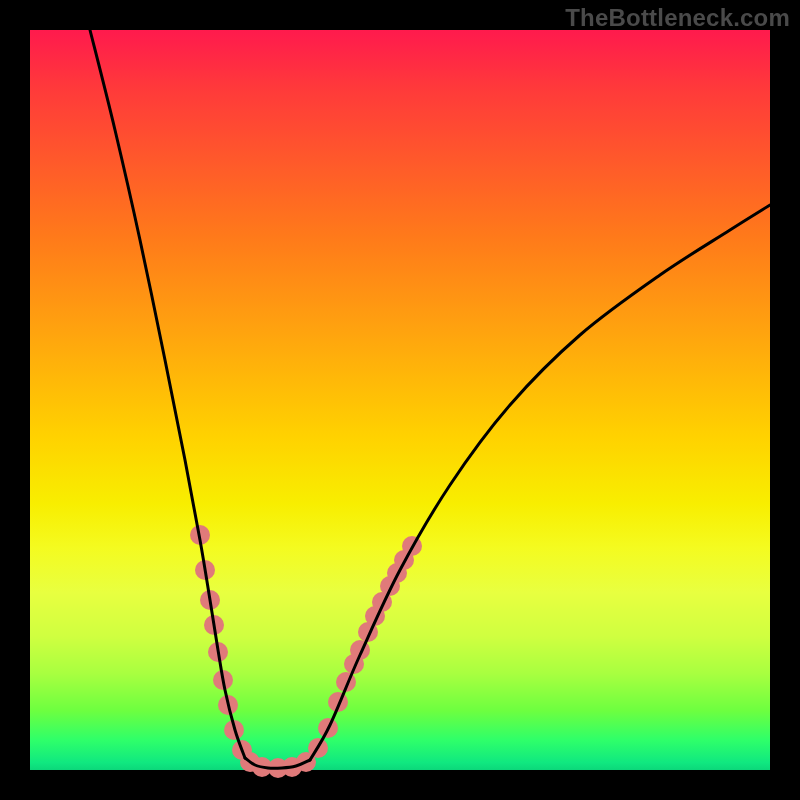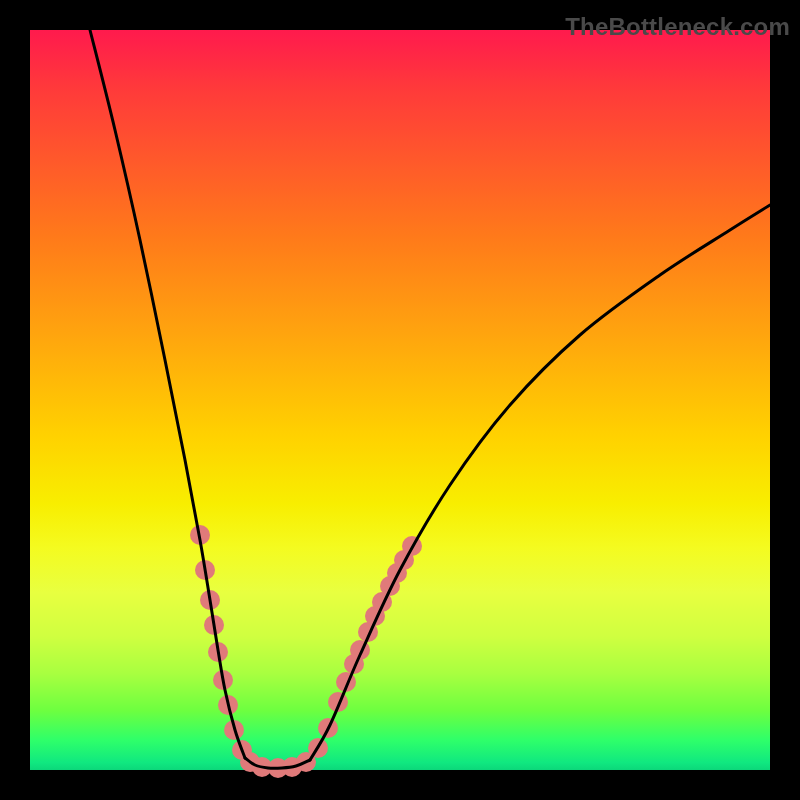--- a/index.html
+++ b/index.html
@@ -39,21 +39,21 @@
       #cfff40 82%,
       #a8ff40 87%,
       #6dff40 92%,
       #2eff6a 96%,
       #10e880 99%,
       #0cd77a 100%
     );
   }
   .watermark {
     position: absolute;
-    top: 13px;
+    top: 4px;
     right: 10px;
     color: #4a4a4a;
     font-size: 24px;
     font-weight: 600;
     letter-spacing: 0.2px;
     user-select: none;
   }
   svg.curve {
     position: absolute;
     top: 0; left: 0;

